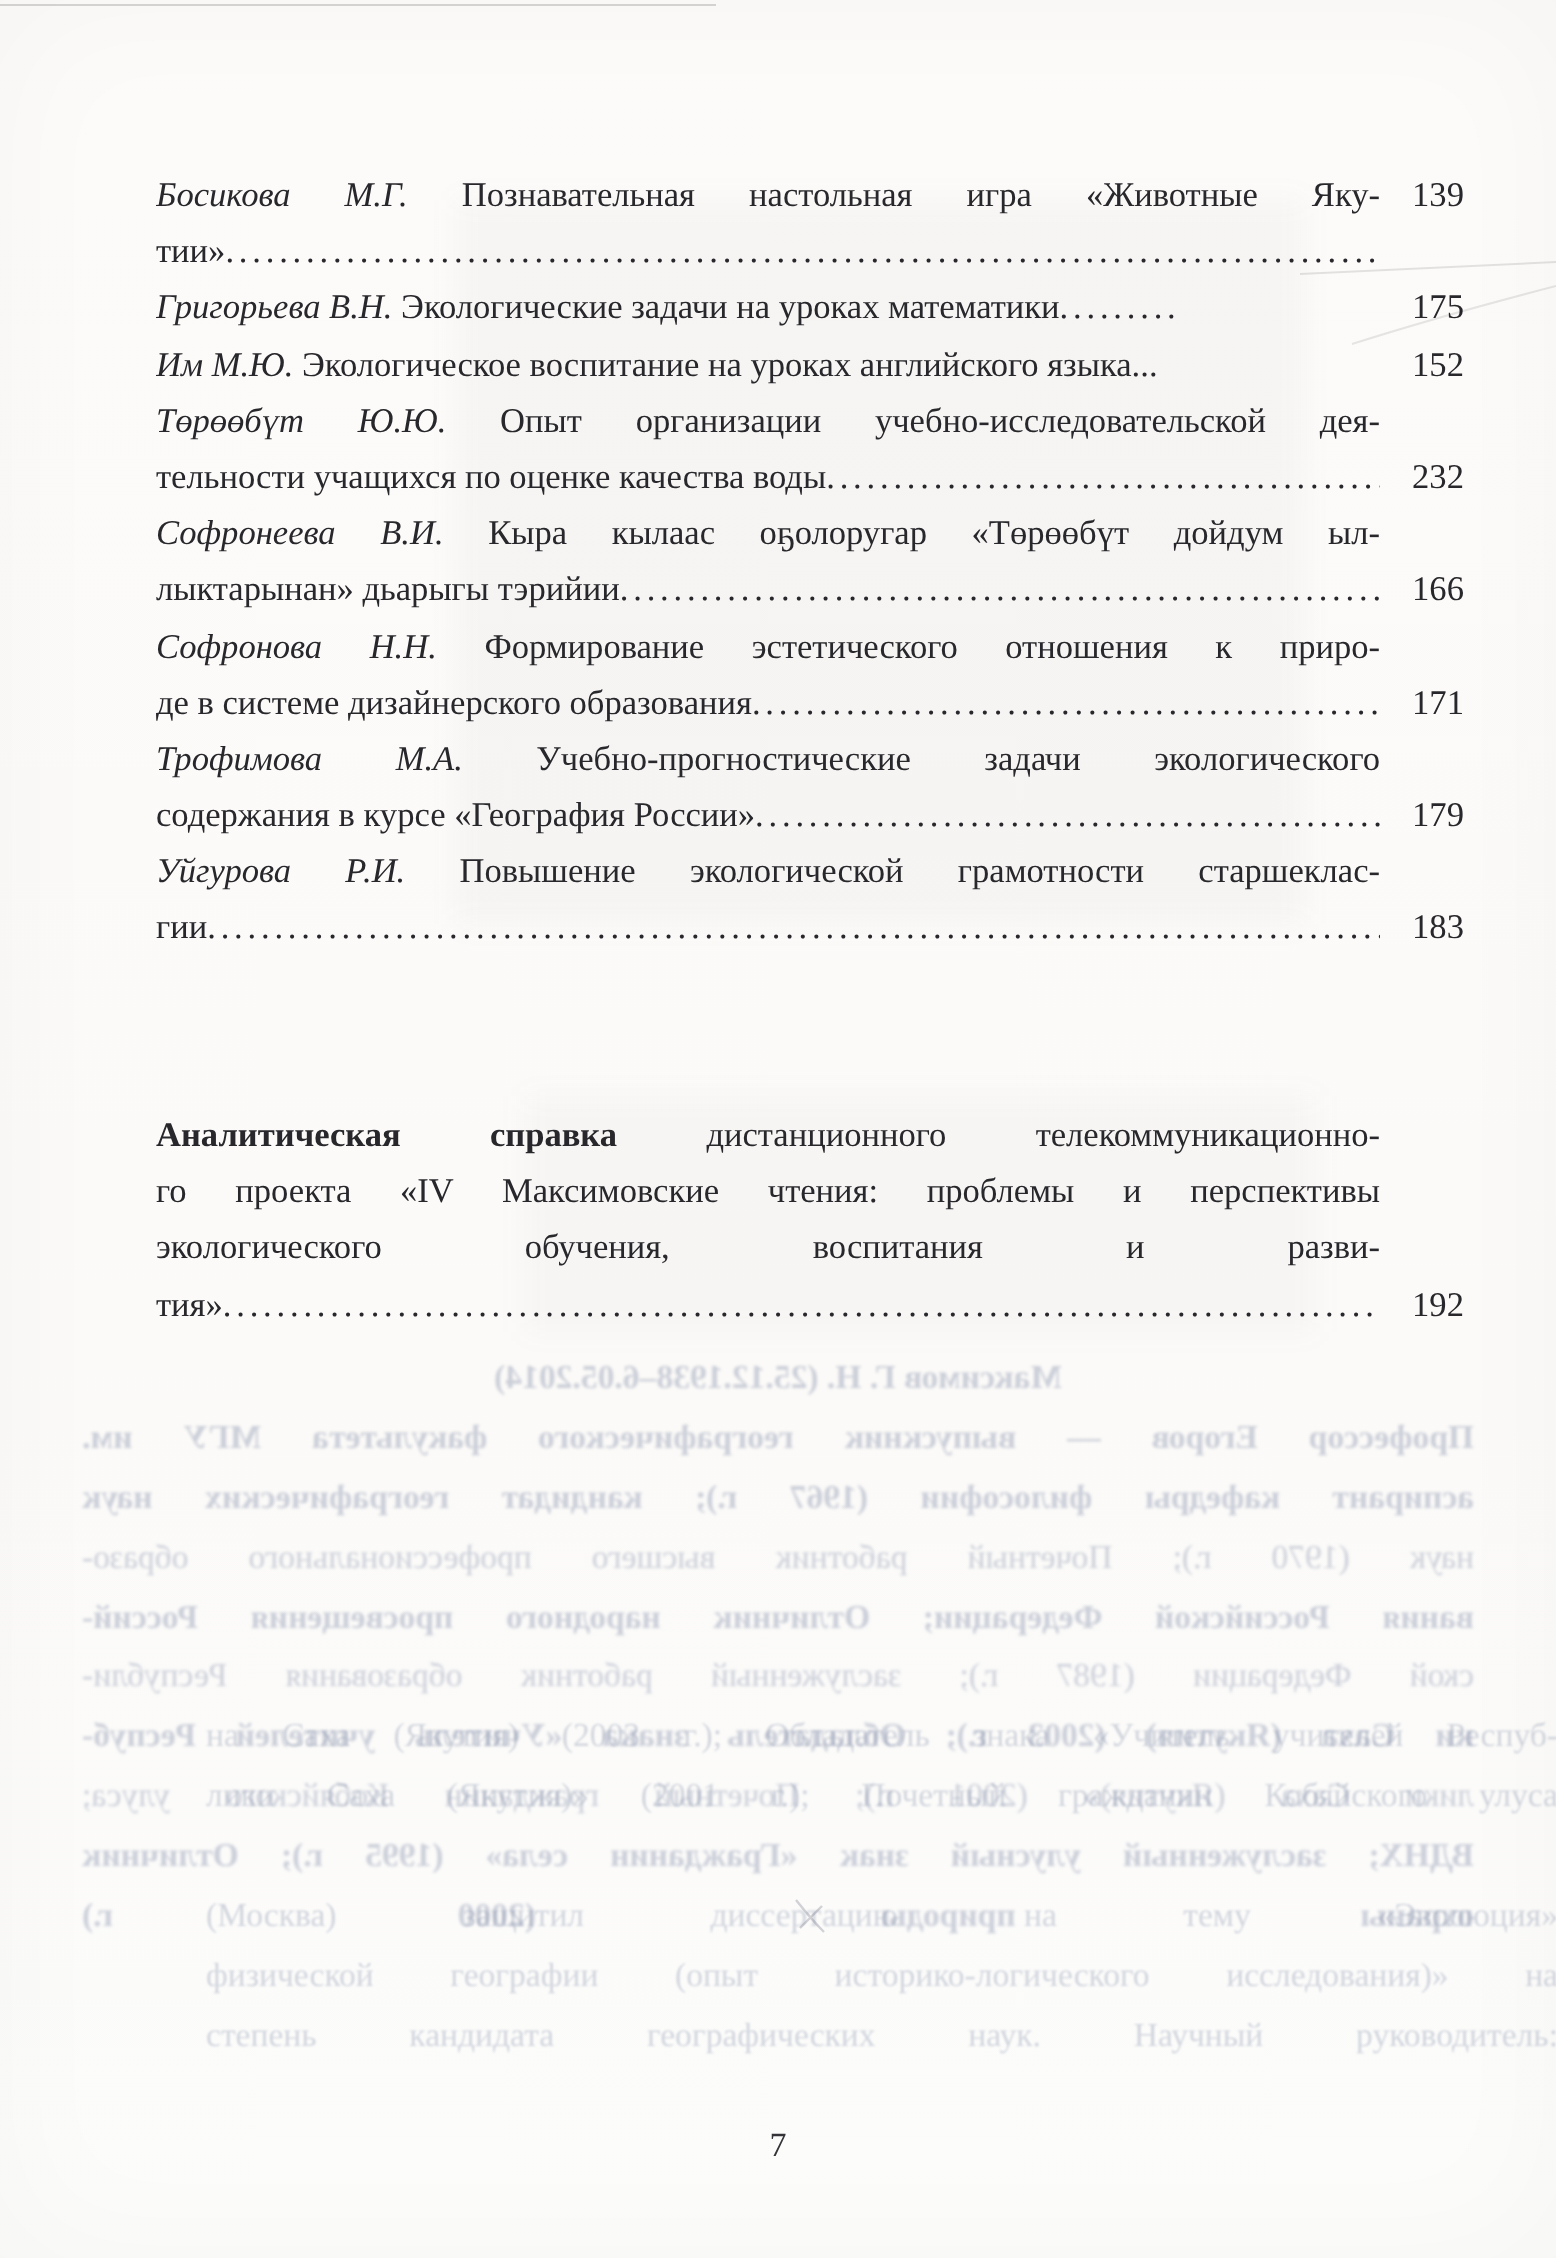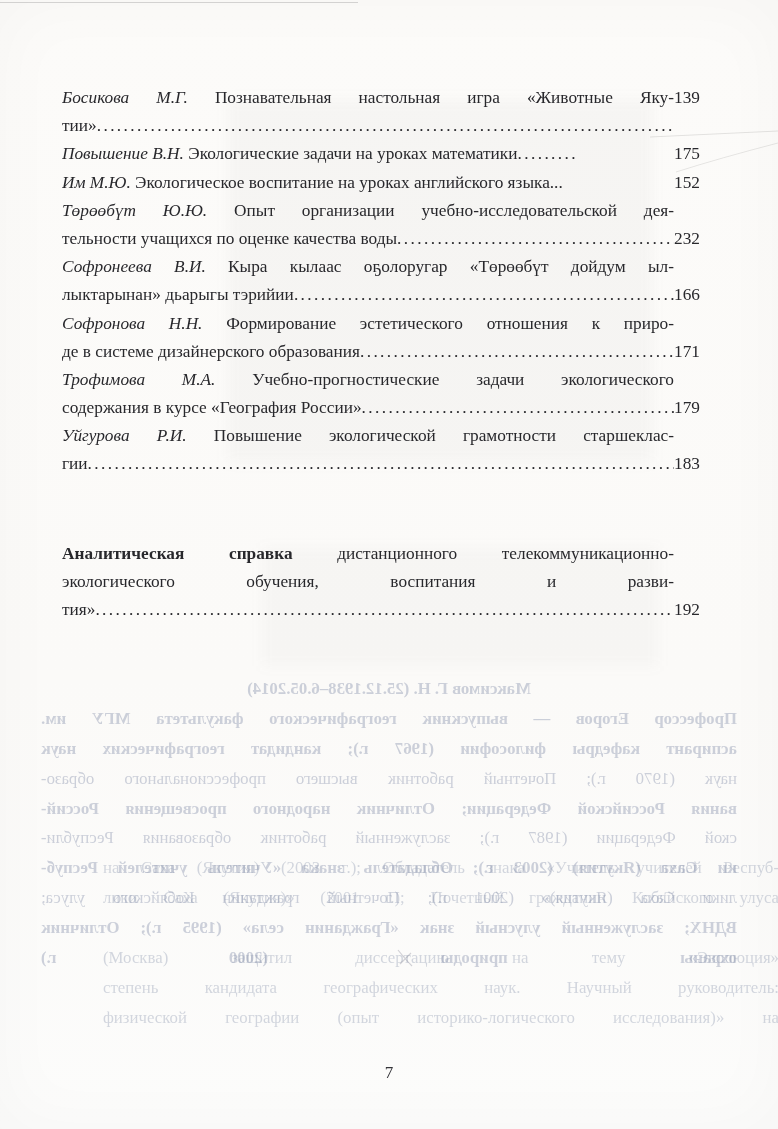--- a/index.html
+++ b/index.html
@@ -8,26 +8,26 @@
     background:linear-gradient(180deg,#fcfbf9 0%,#fbfaf8 60%,#fcfcfb 100%);
     box-shadow:inset 0 0 70px rgba(0,0,0,0.028);
     font-family:"Liberation Serif","DejaVu Serif",serif;
     color:#28282c;
   }
   .edge-top{position:absolute;top:2px;left:0;width:46%;height:1px;background:rgba(130,130,130,.32);}
   .shade{position:absolute;filter:blur(7px);pointer-events:none;}
   .shade1{left:228px;top:100px;width:424px;height:362px;background:rgba(105,110,125,.045);}
   .shade2{left:262px;top:548px;width:396px;height:118px;background:rgba(105,110,125,.035);}
   .toc{position:absolute;left:62px;top:84px;width:686px;}
-  .analytic{position:absolute;left:62px;top:540px;width:686px;}
+  .analytic{position:absolute;left:62px;top:554px;width:686px;}
   .row{display:flex;align-items:baseline;height:28.2px;line-height:28.2px;font-size:17.3px;}
-  .lt{width:612px;height:28.2px;overflow:hidden;text-align:left;}
+  .lt{width:612px;height:28.2px;overflow:hidden;text-align:left;margin-left:16px;}
   .lt.nw{white-space:nowrap;}
   .lt.just{text-align:justify;text-align-last:justify;}
-  .pg{flex:1;text-align:left;}
+  .pg{flex:1;text-align:center;}
   .s-i{font-style:italic;}
   .s-b{font-weight:bold;}
   .s-d{letter-spacing:2.4px;}
   .bleed-m{
     position:absolute;left:41px;top:674px;width:696px;
     transform:scaleX(-1);filter:blur(.7px);
     color:rgba(125,138,165,.38);
   }
   .bleed-n{
     position:absolute;left:62px;top:674px;width:676px;
@@ -67,35 +67,35 @@
       <div class="bl"></div>
       <div class="bl"></div>
       <div class="bl"></div>
       <div class="bl"></div>
       <div class="bl"></div>
       <div class="bl"></div>
       <div class="bl">на Саха (Якутия) (2003 г.); Обладатель знака «Учитель учителей Респуб-</div>
       <div class="bl">лики Саха (Якутия)» (2001 г.); Почетный гражданин Кобяйского улуса</div>
       <div class="bl"></div>
       <div class="bl">(Москва) защитил диссертацию на тему «Эволюция»</div>
+      <div class="bl">физической географии (опыт историко-логического исследования)» на</div>
       <div class="bl">степень кандидата географических наук. Научный руководитель:</div>
-      <div class="bl">физической географии (опыт историко-логического исследования)» на</div>
     </div>
 
   <div class="toc" id="toc">
       <div class="row">
         <div class="lt just"><span class="s-i">Босикова М.Г.</span><span class="s-r"> Познавательная настольная игра «Животные Яку-</span></div>
         <div class="pg">139</div>
       </div>
       <div class="row">
         <div class="lt nw"><span class="s-r">тии»</span><span class="s-d">..........................................................................................................</span></div>
         <div class="pg"></div>
       </div>
       <div class="row">
-        <div class="lt nw"><span class="s-i">Повышение В.Н.</span><span class="s-r"> Экологические задачи на уроках математики</span><span class="s-d">.........</span></div>
+        <div class="lt nw"><span class="s-i">Григорьева В.Н.</span><span class="s-r"> Экологические задачи на уроках математики</span><span class="s-d">.........</span></div>
         <div class="pg">175</div>
       </div>
       <div class="row">
         <div class="lt nw"><span class="s-i">Им М.Ю.</span><span class="s-r"> Экологическое воспитание на уроках английского языка...</span></div>
         <div class="pg">152</div>
       </div>
       <div class="row">
         <div class="lt just"><span class="s-i">Төрөөбүт Ю.Ю.</span><span class="s-r"> Опыт организации учебно-исследовательской дея-</span></div>
         <div class="pg"></div>
       </div>
@@ -135,20 +135,24 @@
         <div class="lt nw"><span class="s-r">гии</span><span class="s-d">..........................................................................................................</span></div>
         <div class="pg">183</div>
       </div>
     </div>
   <div class="analytic" id="analytic">
       <div class="row">
         <div class="lt just"><span class="s-b">Аналитическая справка</span><span class="s-r"> дистанционного телекоммуникационно-</span></div>
         <div class="pg"></div>
       </div>
       <div class="row">
+        <div class="lt just"><span class="s-r">го проекта «IV Максимовские чтения: проблемы и перспективы</span></div>
+        <div class="pg"></div>
+      </div>
+      <div class="row">
         <div class="lt just"><span class="s-r">экологического обучения, воспитания и разви-</span></div>
         <div class="pg"></div>
       </div>
       <div class="row">
         <div class="lt nw"><span class="s-r">тия»</span><span class="s-d">..........................................................................................................</span></div>
         <div class="pg">192</div>
       </div>
     </div>
 
   <svg class="marks" width="778" height="1129">

